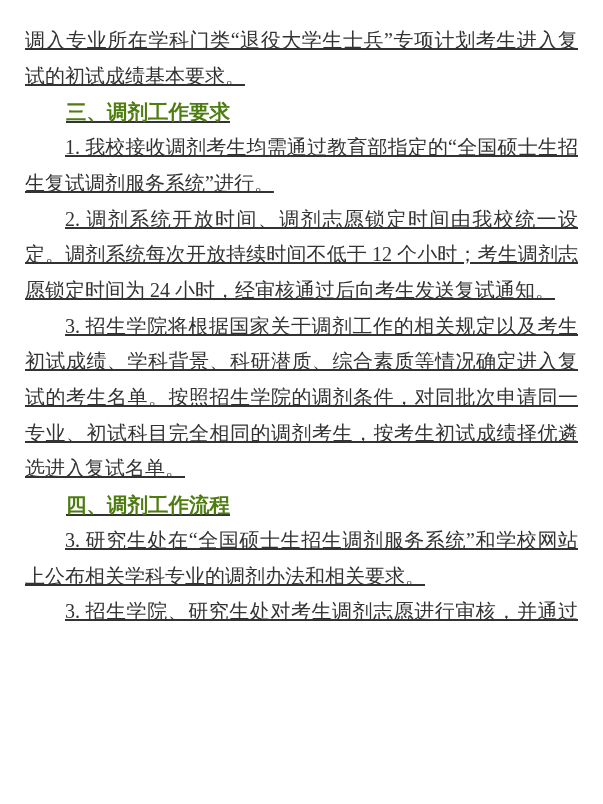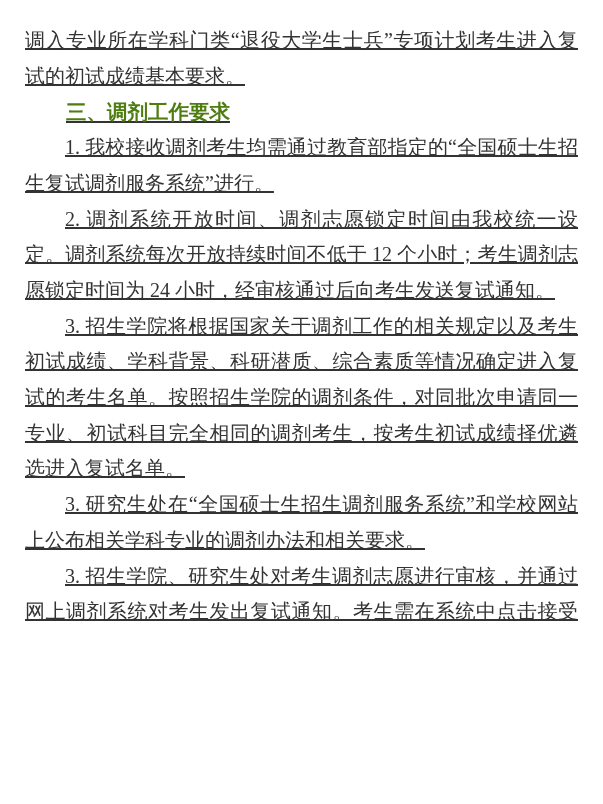--- a/index.html
+++ b/index.html
@@ -49,18 +49,19 @@
 
 
   <h2 class="section-heading">三、调剂工作要求</h2>
 
   <p class="para">1. 我校接收调剂考生均需通过教育部指定的“全国硕士生招生复试调剂服务系统”进行。</p>
 
   <p class="para">2. 调剂系统开放时间、调剂志愿锁定时间由我校统一设定。调剂系统每次开放持续时间不低于 12 个小时；考生调剂志愿锁定时间为 24 小时，经审核通过后向考生发送复试通知。</p>
 
   <p class="para">3. 招生学院将根据国家关于调剂工作的相关规定以及考生初试成绩、学科背景、科研潜质、综合素质等情况确定进入复试的考生名单。按照招生学院的调剂条件，对同批次申请同一专业、初试科目完全相同的调剂考生，按考生初试成绩择优遴选进入复试名单。</p>
 
+  <h2 class="section-heading">四、调剂工作流程</h2>
 
   <p class="para">3. 研究生处在“全国硕士生招生调剂服务系统”和学校网站上公布相关学科专业的调剂办法和相关要求。</p>
 
 
   <p class="para">3. 招生学院、研究生处对考生调剂志愿进行审核，并通过网上调剂系统对考生发出复试通知。考生需在系统中点击接受复试通知后，方可参加学校复试。</p>
 </div>
 
 </body></html>

